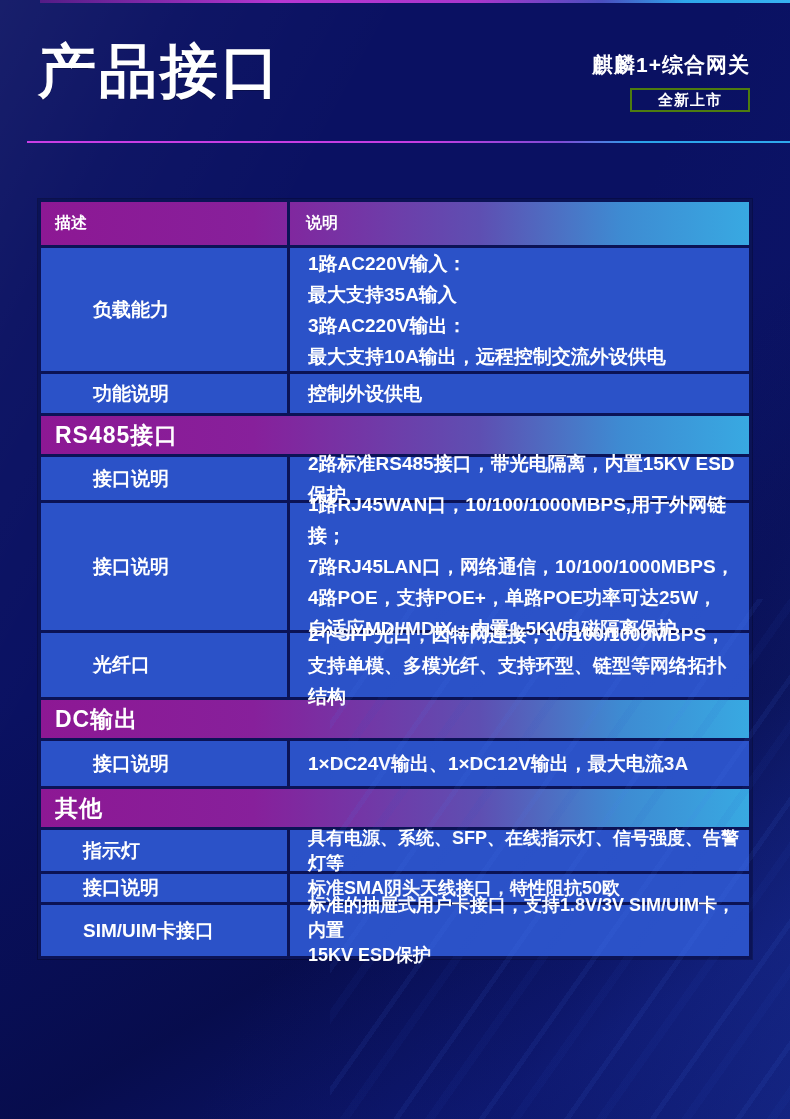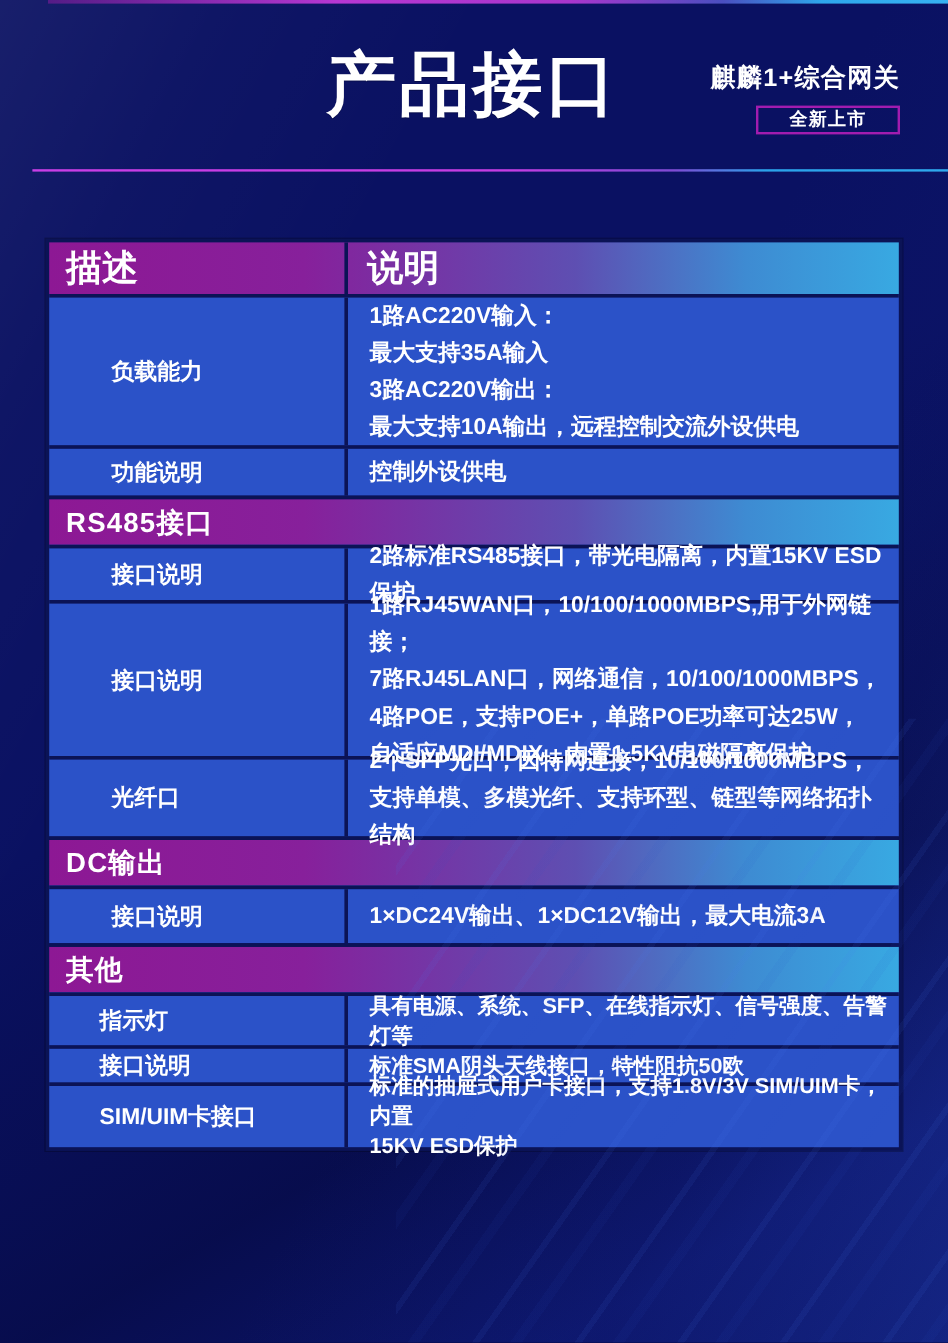--- a/index.html
+++ b/index.html
@@ -25,43 +25,42 @@
     opacity:.8;
   }
   .top-line{
     position:absolute;top:0;left:40px;right:0;height:3px;
     background:linear-gradient(90deg,#541c86 0%,#b637d2 32%,#a936cc 58%,#4a4fc0 75%,#2ea7ec 86%,#37b2f2 100%);
   }
   .header{position:absolute;top:40px;left:38px;right:40px;height:80px;}
   .page-title{
     font-size:58px;font-weight:bold;letter-spacing:3px;line-height:62px;
     text-shadow:0 1px 0 rgba(0,0,0,.25);
-    text-align:center;
   }
   .header-right{position:absolute;top:11px;right:0;text-align:right;}
   .product-name{font-size:21px;font-weight:bold;letter-spacing:1px;}
   .new-badge{
     display:inline-block;margin-top:9px;width:116px;height:20px;line-height:20px;
-    border:2px solid #a21caf;text-align:center;font-size:15px;font-weight:bold;letter-spacing:1px;
+    border:2px solid #4d7c0f;text-align:center;font-size:15px;font-weight:bold;letter-spacing:1px;
   }
   .divider{
     position:absolute;top:141px;left:27px;right:0;height:2px;
     background:linear-gradient(90deg,#c93ee6 0%,#c43de2 52%,#7f4bd4 70%,#2ba2ea 80%,#2fa9ee 100%);
   }
 
   .spec-table{
     position:absolute;top:199px;left:38px;width:714px;
     border:3px solid #0b1356;box-sizing:border-box;
     box-shadow:0 0 0 1px rgba(0,0,0,.25);
   }
   .spec-table *{box-sizing:border-box;}
   .grad{
     background:linear-gradient(90deg,#8d1894 0%,#87209b 30%,#5e4fb2 62%,#3e8bd2 82%,#38a9e2 100%);
   }
-  .thead{display:flex;height:43px;align-items:stretch;font-size:30px;font-weight:bold;}
+  .thead{display:flex;height:43px;align-items:stretch;font-size:16px;font-weight:bold;}
   .thead .hcell{display:flex;align-items:center;}
   .hcell.c1{width:249px;padding-left:14px;border-right:3px solid #0b1356;}
   .hcell.c2{flex:1;padding-left:16px;text-align:right;}
   .section-row{
     height:41px;display:flex;align-items:center;padding-left:14px;
     font-size:23px;font-weight:bold;border-top:3px solid #0b1356;letter-spacing:1px;
   }
   .data-row{display:flex;background:#2b52c8;border-top:3px solid #0b1356;align-items:stretch;}
   .cell-label{
     width:249px;border-right:3px solid #0b1356;display:flex;align-items:center;

